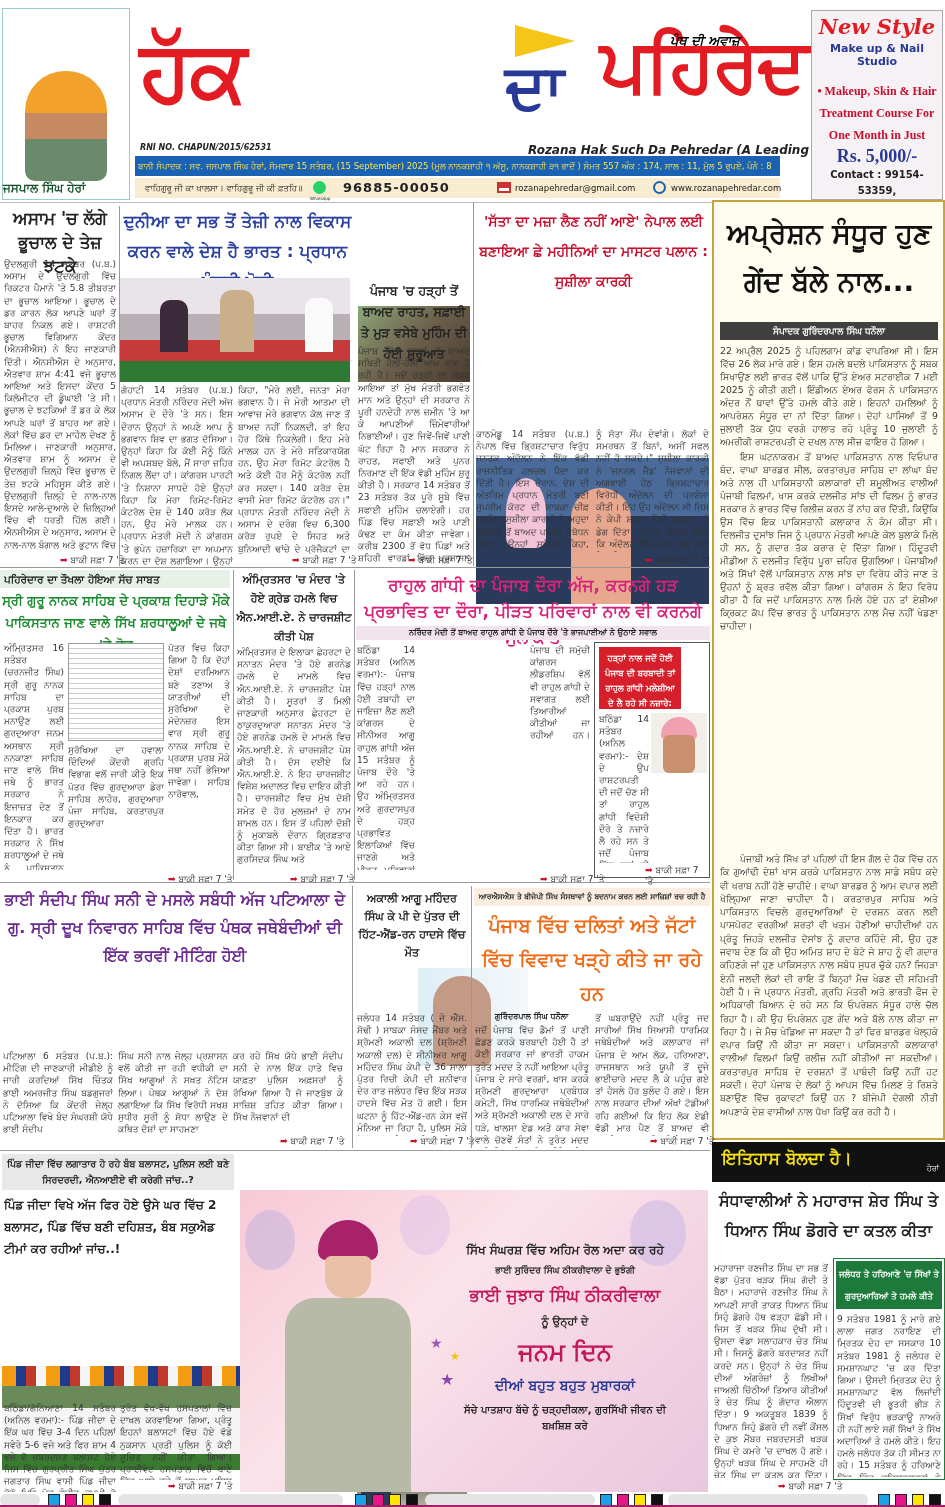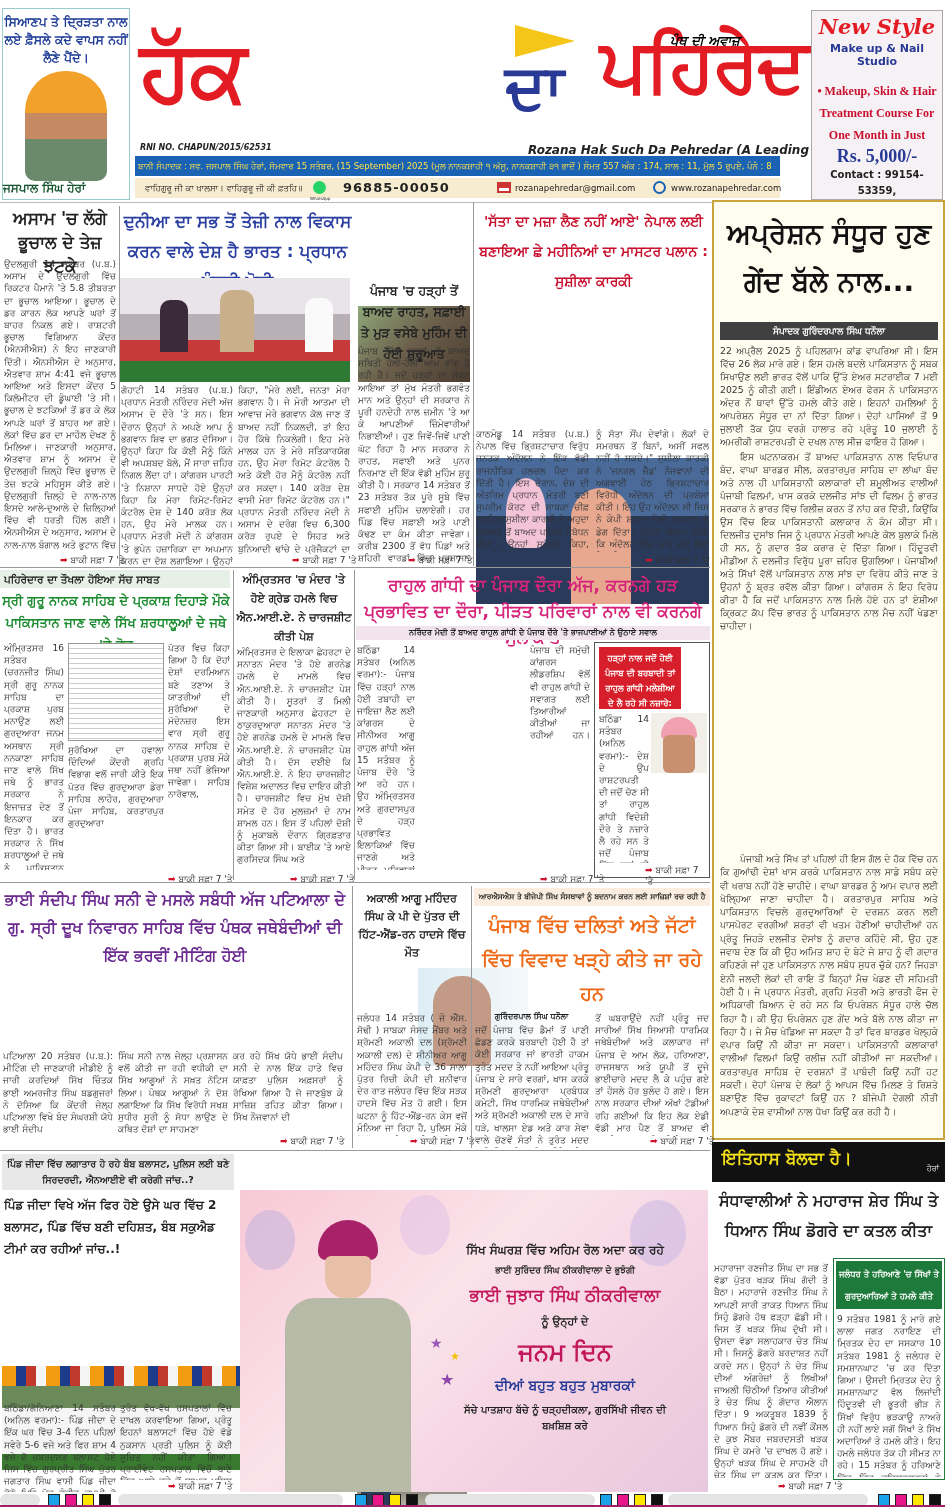--- a/index.html
+++ b/index.html
@@ -35,21 +35,20 @@
 .divv{background:#999;width:1px}
 .divh{background:#999;height:1px}
 .cmyk{position:absolute;display:flex;gap:5px}
 .cmyk i{display:block;width:12px;height:12px;border:1px solid #222}
 .bar{position:absolute;height:12px;background:#e4e4e4;border-radius:6px}
 </style>
 </head>
 <body>
 
 <div class="abs" id="left-ad">
-  <div class="quote">ਸਿਆਣਪ ਤੇ ਦ੍ਰਿੜਤਾ ਨਾਲ ਲਏ ਫ਼ੈਸਲੇ ਕਦੇ ਵਾਪਸ ਨਹੀਂ ਲੈਣੇ ਪੈਂਦੇ।</div>
   <div class="face"></div>
   <div class="name">ਜਸਪਾਲ ਸਿੰਘ ਹੇਰਾਂ</div>
 </div>
 
 <div class="abs" id="logo">
   <span class="w" style="left:0;top:12px">ਹੱਕ</span>
   <span id="flag"></span>
   <span class="w blue" style="left:365px;top:40px;font-size:62px">ਦਾ</span>
   <span class="w" style="left:460px;top:12px;font-size:74px">ਪਹਿਰੇਦਾਰ</span>
 </div>
@@ -153,21 +152,21 @@
   </div>
   <div class="more" style="position:absolute;left:50px;top:222px"><span class="arr">➡</span> <span>ਬਾਕੀ ਸਫ਼ਾ 7 'ਤੇ</span></div>
 </div>
 
 <div class="abs divh" style="left:0;top:882px;width:710px"></div>
 
 <div class="abs hl" style="left:2px;top:886px;width:346px;font-size:16px;line-height:28px;color:#6b2a8f">ਭਾਈ ਸੰਦੀਪ ਸਿੰਘ ਸਨੀ ਦੇ ਮਸਲੇ ਸਬੰਧੀ ਅੱਜ ਪਟਿਆਲਾ ਦੇ ਗੁ. ਸ੍ਰੀ ਦੂਖ ਨਿਵਾਰਨ ਸਾਹਿਬ ਵਿੱਚ ਪੰਥਕ ਜਥੇਬੰਦੀਆਂ ਦੀ ਇੱਕ ਭਰਵੀਂ ਮੀਟਿੰਗ ਹੋਈ</div>
 <div class="abs photo" style="left:2px;top:942px;width:346px;height:104px;background:linear-gradient(#6b8a5a 0 40%,#f5f5f5 40% 85%,#3a7a30 85%)">
   <div style="position:absolute;left:0;top:0;width:100%;height:20px;background:repeating-linear-gradient(90deg,#f39c12 0 14px,#1e3a8a 14px 24px,#c0392b 24px 34px,#f5f5f5 34px 44px)"></div>
 </div>
-<div class="abs txt" style="left:3px;top:1050px;width:110px;height:96px">ਪਟਿਆਲਾ 20 ਸਤੰਬਰ (ਪ.ਬ.): ਮੀਟਿੰਗ ਦੀ ਜਾਣਕਾਰੀ ਮੀਡੀਏ ਨੂੰ ਜਾਰੀ ਕਰਦਿਆਂ ਸਿੱਖ ਚਿੰਤਕ ਭਾਈ ਅਮਰਜੀਤ ਸਿੰਘ ਬਡਗੁਜਰਾਂ ਨੇ ਦੱਸਿਆ ਕਿ ਕੇਂਦਰੀ ਜੇਲ੍ਹ ਪਟਿਆਲਾ ਵਿਖੇ ਬੰਦ ਸੰਘਰਸ਼ੀ ਯੋਧੇ ਭਾਈ ਸੰਦੀਪ</div>
+<div class="abs txt" style="left:3px;top:1050px;width:110px;height:96px">ਪਟਿਆਲਾ 6 ਸਤੰਬਰ (ਪ.ਬ.): ਮੀਟਿੰਗ ਦੀ ਜਾਣਕਾਰੀ ਮੀਡੀਏ ਨੂੰ ਜਾਰੀ ਕਰਦਿਆਂ ਸਿੱਖ ਚਿੰਤਕ ਭਾਈ ਅਮਰਜੀਤ ਸਿੰਘ ਬਡਗੁਜਰਾਂ ਨੇ ਦੱਸਿਆ ਕਿ ਕੇਂਦਰੀ ਜੇਲ੍ਹ ਪਟਿਆਲਾ ਵਿਖੇ ਬੰਦ ਸੰਘਰਸ਼ੀ ਯੋਧੇ ਭਾਈ ਸੰਦੀਪ</div>
 <div class="abs txt" style="left:118px;top:1050px;width:110px;height:96px">ਸਿੰਘ ਸਨੀ ਨਾਲ ਜੇਲ੍ਹ ਪ੍ਰਸ਼ਾਸਨ ਵਲੋਂ ਕੀਤੀ ਜਾ ਰਹੀ ਵਧੀਕੀ ਦਾ ਸਿੱਖ ਆਗੂਆਂ ਨੇ ਸਖ਼ਤ ਨੋਟਿਸ ਲਿਆ। ਪੰਥਕ ਆਗੂਆਂ ਨੇ ਦੋਸ਼ ਲਗਾਇਆ ਕਿ ਸਿੱਖ ਵਿਰੋਧੀ ਸਖਸ਼ ਸੁਧੀਰ ਸੂਰੀ ਨੂੰ ਸੋਧਾ ਲਾਉਣ ਦੇ ਕਥਿਤ ਦੋਸ਼ਾਂ ਦਾ ਸਾਹਮਣਾ</div>
 <div class="abs txt" style="left:233px;top:1050px;width:110px;height:84px">ਕਰ ਰਹੇ ਸਿੱਖ ਯੋਧੇ ਭਾਈ ਸੰਦੀਪ ਸਨੀ ਦੇ ਨਾਲ ਇੱਕ ਹਾਤੇ ਵਿਚ ਯਾਫ਼ਤਾ ਪੁਲਿਸ ਅਫ਼ਸਰਾਂ ਨੂੰ ਰੱਖਿਆ ਗਿਆ ਹੈ ਜੋ ਜਾਣਬੁੱਝ ਕੇ ਸਾਜ਼ਿਸ਼ ਤਹਿਤ ਕੀਤਾ ਗਿਆ। ਸਿੱਖ ਨੌਜਵਾਨਾਂ ਦੀ</div>
 <div class="abs more" style="left:280px;top:1136px"><span class="arr">➡</span> <span>ਬਾਕੀ ਸਫ਼ਾ 7 'ਤੇ</span></div>
 <div class="abs divv" style="left:352px;top:886px;height:262px"></div>
 
 <div class="abs hl" style="left:356px;top:890px;width:112px;font-size:11px;line-height:18px;color:#222">ਅਕਾਲੀ ਆਗੂ ਮਹਿੰਦਰ ਸਿੰਘ ਕੇ ਪੀ ਦੇ ਪੁੱਤਰ ਦੀ ਹਿੱਟ-ਐਂਡ-ਰਨ ਹਾਦਸੇ ਵਿੱਚ ਮੌਤ</div>
 <div class="abs photo" style="left:357px;top:946px;width:110px;height:62px;background:linear-gradient(#5a5a58,#c8c3b0 60%,#8a8a80)">
   <div style="position:absolute;left:4px;top:4px;width:30px;height:32px;background:#2a3a5a"></div>
 </div>
 <div class="abs txt" style="left:357px;top:1012px;width:110px;height:124px">ਜਲੰਧਰ 14 ਸਤੰਬਰ ( ਜੇ ਐੱਸ. ਸੋਢੀ ) ਸਾਬਕਾ ਸੰਸਦ ਮੈਂਬਰ ਅਤੇ ਸ਼੍ਰੋਮਣੀ ਅਕਾਲੀ ਦਲ (ਸ਼੍ਰੋਮਣੀ ਅਕਾਲੀ ਦਲ) ਦੇ ਸੀਨੀਅਰ ਆਗੂ ਮਹਿੰਦਰ ਸਿੰਘ ਕੇਪੀ ਦੇ 36 ਸਾਲਾ ਪੁੱਤਰ ਰਿਚੀ ਕੇਪੀ ਦੀ ਸ਼ਨੀਵਾਰ ਦੇਰ ਰਾਤ ਜਲੰਧਰ ਵਿੱਚ ਇੱਕ ਸੜਕ ਹਾਦਸੇ ਵਿੱਚ ਮੌਤ ਹੋ ਗਈ। ਇਸ ਘਟਨਾ ਨੂੰ ਹਿੱਟ-ਐਂਡ-ਰਨ ਕੇਸ ਵਜੋਂ ਮੰਨਿਆ ਜਾ ਰਿਹਾ ਹੈ, ਪੁਲਿਸ ਮੌਕੇ ਤੋਂ ਭੱਜਣ ਵਾਲੇ ਡਰਾਈਵਰ ਦੀ ਭਾਲ ਕਰ ਰਹੀ</div>

